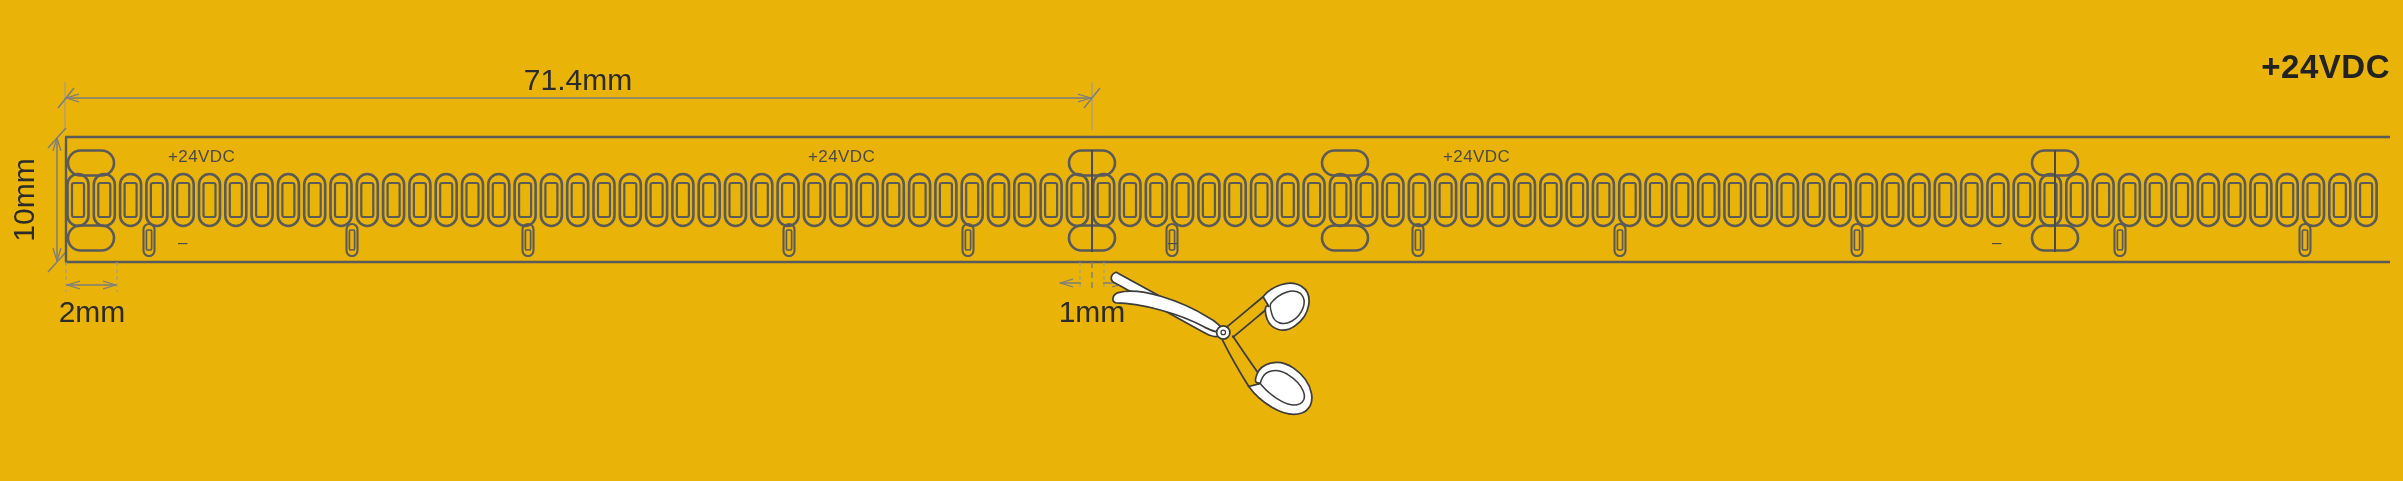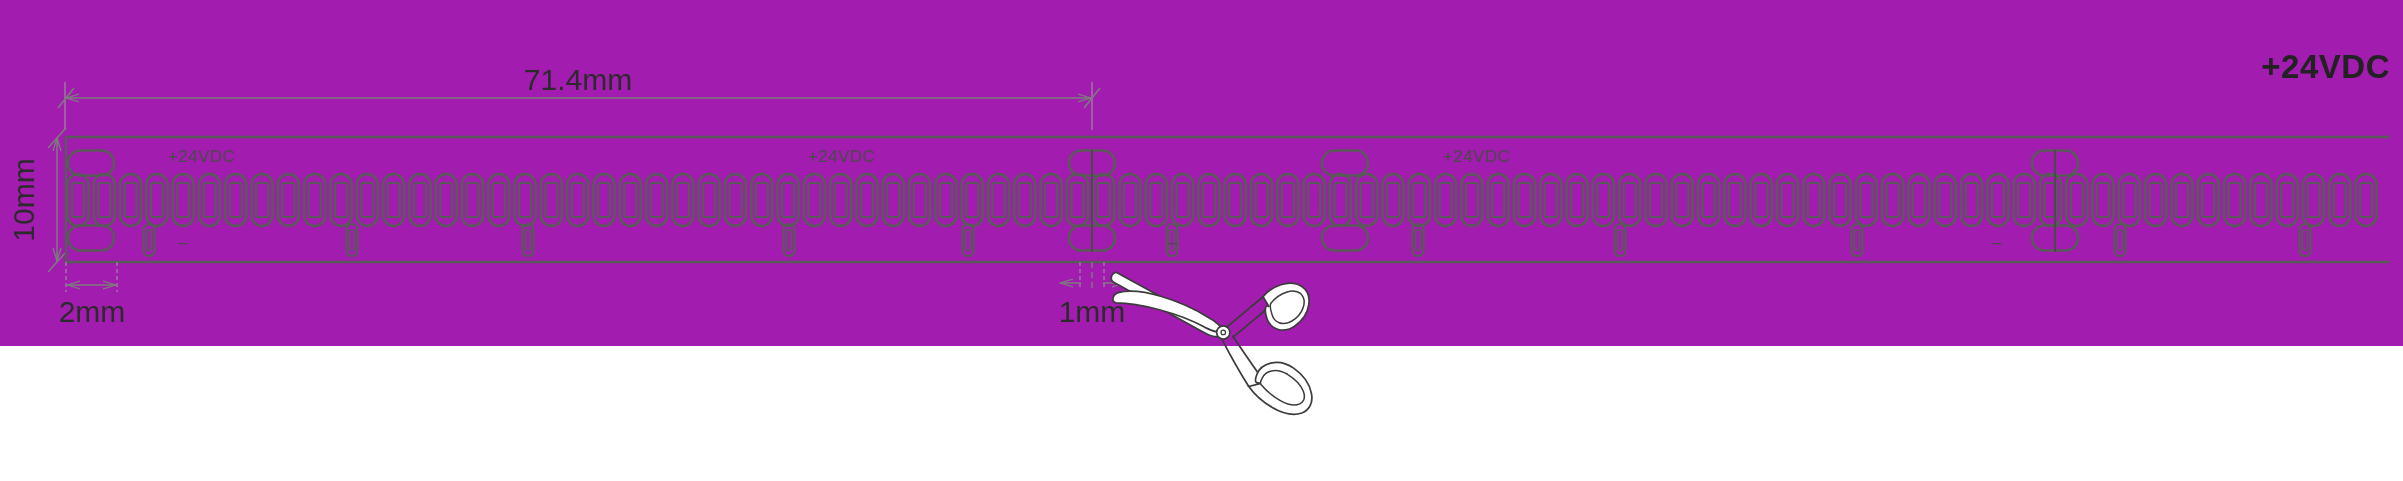--- a/index.html
+++ b/index.html
@@ -9,22 +9,22 @@
   }
   body {
     font-family: "Liberation Sans", sans-serif;
     width: 2403px;
     height: 481px;
     overflow: hidden;
   }
   #stage {
     position: relative;
     width: 2403px;
-    height: 346px;
-    background: #a21caf;
+    height: 481px;
+    background: #eab308;
   }
   #stage svg {
     position: absolute;
     left: 0;
     top: 0;
   }
   .dim-text {
     font-family: "Liberation Sans", sans-serif;
     fill: #2b2b2b;
     font-size: 30px;

